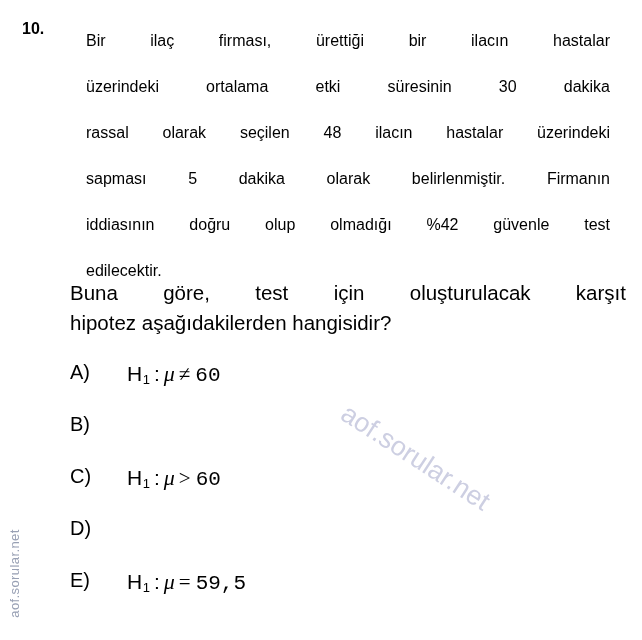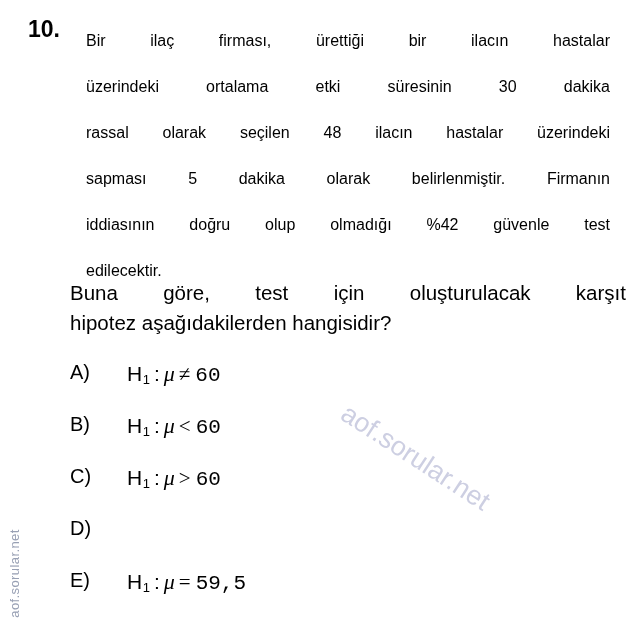--- a/index.html
+++ b/index.html
@@ -62,22 +62,22 @@
     left: 0;
     top: 10px;
     width: 642px;
   }
 
   .q-number {
     position: absolute;
     left: 22px;
     top: 4px;
     width: 44px;
-    text-align: center;
-    font-size: 23px;
+    text-align: left;
+    font-size: 16px;
     font-weight: bold;
     font-family: "Liberation Sans", sans-serif;
     line-height: 30px;
   }
 
   .q-body {
     position: absolute;
     left: 70px;
     top: 0;
     width: 556px;
@@ -186,21 +186,20 @@
 
   <div class="options">
 
     <div class="option">
       <span class="opt-letter">A)</span>
       <span class="opt-formula"><span class="hyp">H</span><span class="sub">1</span><span class="colon">:</span><span class="mu">μ</span><span class="rel">≠</span><span class="val">60</span></span>
     </div>
 
     <div class="option">
       <span class="opt-letter">B)</span>
-      <span class="opt-formula"><span class="hyp">H</span><span class="sub">1</span><span class="colon">:</span><span class="mu">μ</span><span class="rel">&lt;</span><span class="val">60</span></span>
     </div>
 
     <div class="option">
       <span class="opt-letter">C)</span>
       <span class="opt-formula"><span class="hyp">H</span><span class="sub">1</span><span class="colon">:</span><span class="mu">μ</span><span class="rel">&gt;</span><span class="val">60</span></span>
     </div>
 
     <div class="option">
       <span class="opt-letter">D)</span>
     </div>

